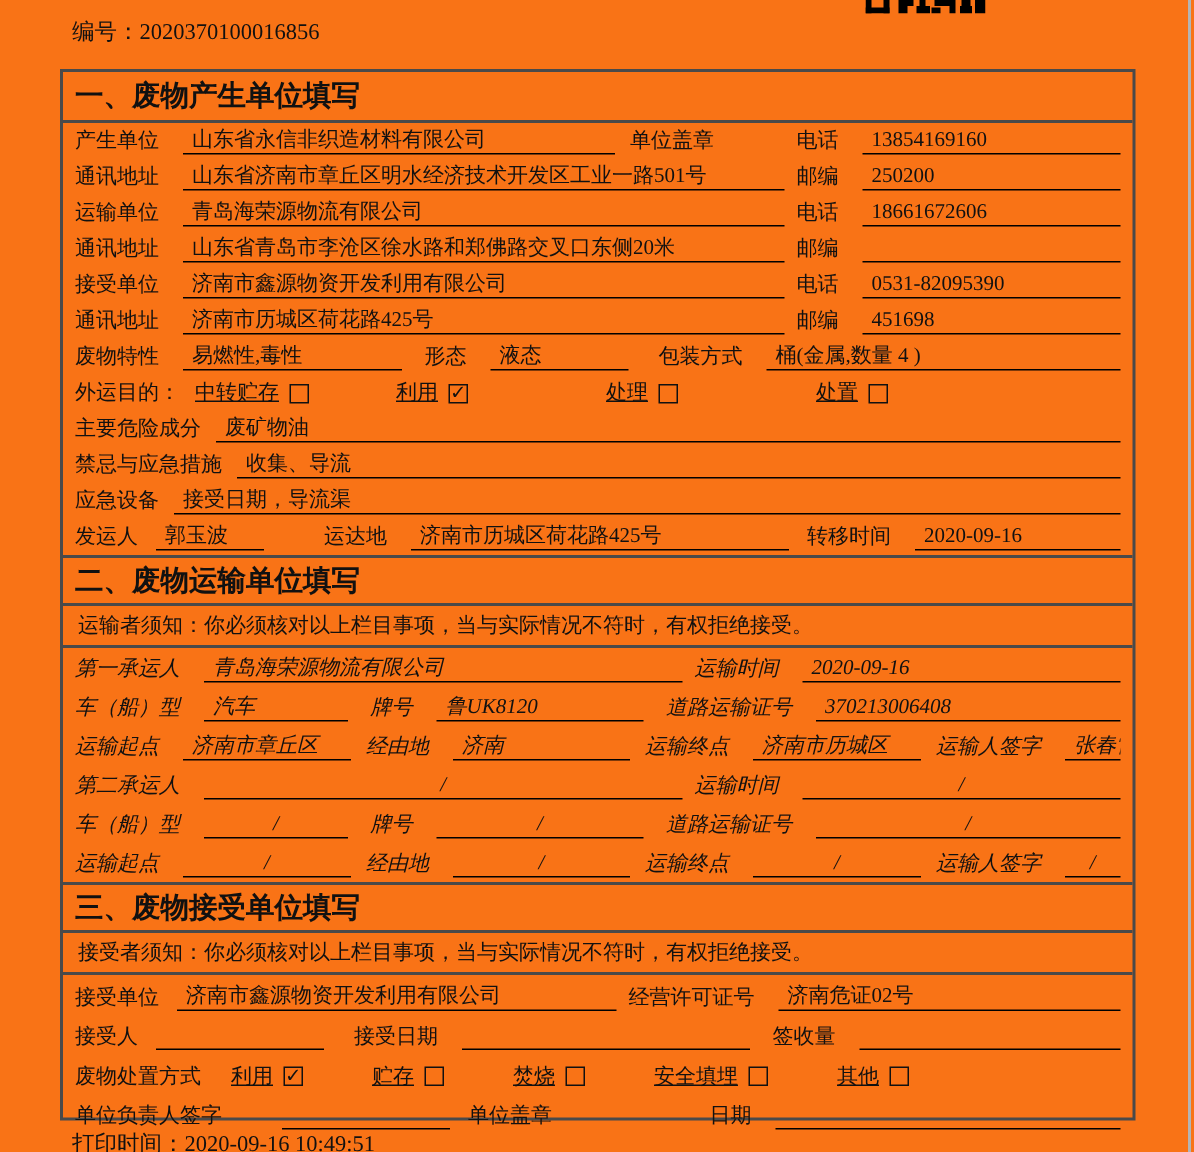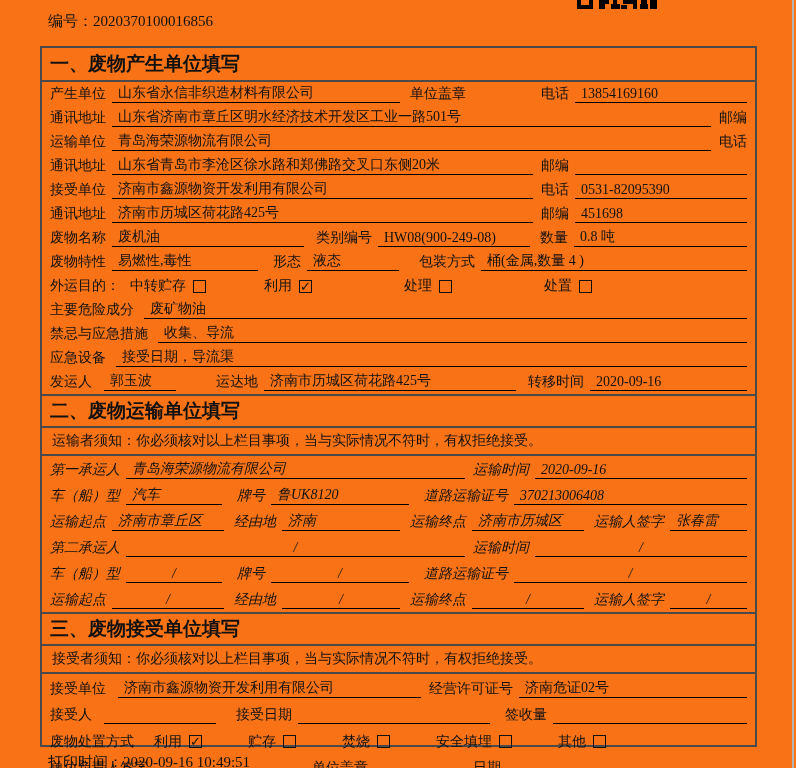--- a/index.html
+++ b/index.html
@@ -57,31 +57,31 @@
     flex: none;
   }
   .sec1 .row { height: 24px; }
   .sec2 .row { height: 26px; font-style: italic; }
   .sec3 .row { height: 26.5px; }
   .lbl { white-space: nowrap; flex: none; }
   .val {
     border-bottom: 1px solid #000;
     padding: 0 6px; min-height: 17px;
     white-space: nowrap; overflow: hidden;
-    margin-left: 6px; flex: none;
+    margin-left: 16px; flex: none;
   }
   .val.flex { flex: 1 1 auto; }
   .val.center { text-align: center; }
   .spacer { flex: 1 1 auto; }
   .ml8{margin-left:8px}.ml10{margin-left:10px}.ml12{margin-left:12px}
   .ml15{margin-left:15px}.ml20{margin-left:20px}.ml40{margin-left:40px}
   .ml105{margin-left:105px}
   .cb-group { display: flex; align-items: center; }
   .cb-item { display: inline-flex; align-items: center; white-space: nowrap; }
-  .cb-label { margin-right: 7px; }
+  .cb-label { margin-right: 7px; text-decoration: underline; }
   .cb-box {
     display: inline-block; width: 13px; height: 13px;
     border: 1.5px solid #111; line-height: 11px;
     font-size: 13px; font-weight: bold; text-align: center;
     font-family: "DejaVu Sans", sans-serif;
   }
   .cbg-outbound .cb-item:nth-child(1){margin-right:58px}
   .cbg-outbound .cb-item:nth-child(2){margin-right:92px}
   .cbg-outbound .cb-item:nth-child(3){margin-right:92px}
   .cbg-disposal .cb-item{margin-right:46px}
@@ -127,26 +127,28 @@
         <span class="lbl ml10">单位盖章</span>
         <span class="spacer"></span>
         <span class="lbl ml8">电话</span>
         <span class="val" style="width:172px">13854169160</span>
       </div>
 
       <div class="row">
         <span class="lbl">通讯地址</span>
         <span class="val flex">山东省济南市章丘区明水经济技术开发区工业一路501号</span>
         <span class="lbl ml8">邮编</span>
+        <span class="val" style="width:172px">250200</span>
       </div>
 
       <div class="row">
         <span class="lbl">运输单位</span>
         <span class="val flex">青岛海荣源物流有限公司</span>
         <span class="lbl ml8">电话</span>
+        <span class="val" style="width:172px">18661672606</span>
       </div>
 
       <div class="row">
         <span class="lbl">通讯地址</span>
         <span class="val flex">山东省青岛市李沧区徐水路和郑佛路交叉口东侧20米</span>
         <span class="lbl ml8">邮编</span>
         <span class="val" style="width:172px"></span>
       </div>
 
       <div class="row">
@@ -156,28 +158,20 @@
         <span class="val" style="width:172px">0531-82095390</span>
       </div>
 
       <div class="row">
         <span class="lbl">通讯地址</span>
         <span class="val flex">济南市历城区荷花路425号</span>
         <span class="lbl ml8">邮编</span>
         <span class="val" style="width:172px">451698</span>
       </div>
 
-      <div class="row">
-        <span class="lbl">废物名称</span>
-        <span class="val" style="width:192px">废机油</span>
-        <span class="lbl ml12">类别编号</span>
-        <span class="val" style="width:152px">HW08(900-249-08)</span>
-        <span class="lbl ml10">数量</span>
-        <span class="val flex">0.8 吨</span>
-      </div>
 
       <div class="row">
         <span class="lbl">废物特性</span>
         <span class="val" style="width:146px">易燃性,毒性</span>
         <span class="lbl ml15">形态</span>
         <span class="val" style="width:92px">液态</span>
         <span class="lbl ml20">包装方式</span>
         <span class="val flex">桶(金属,数量 4 )</span>
       </div>
 

